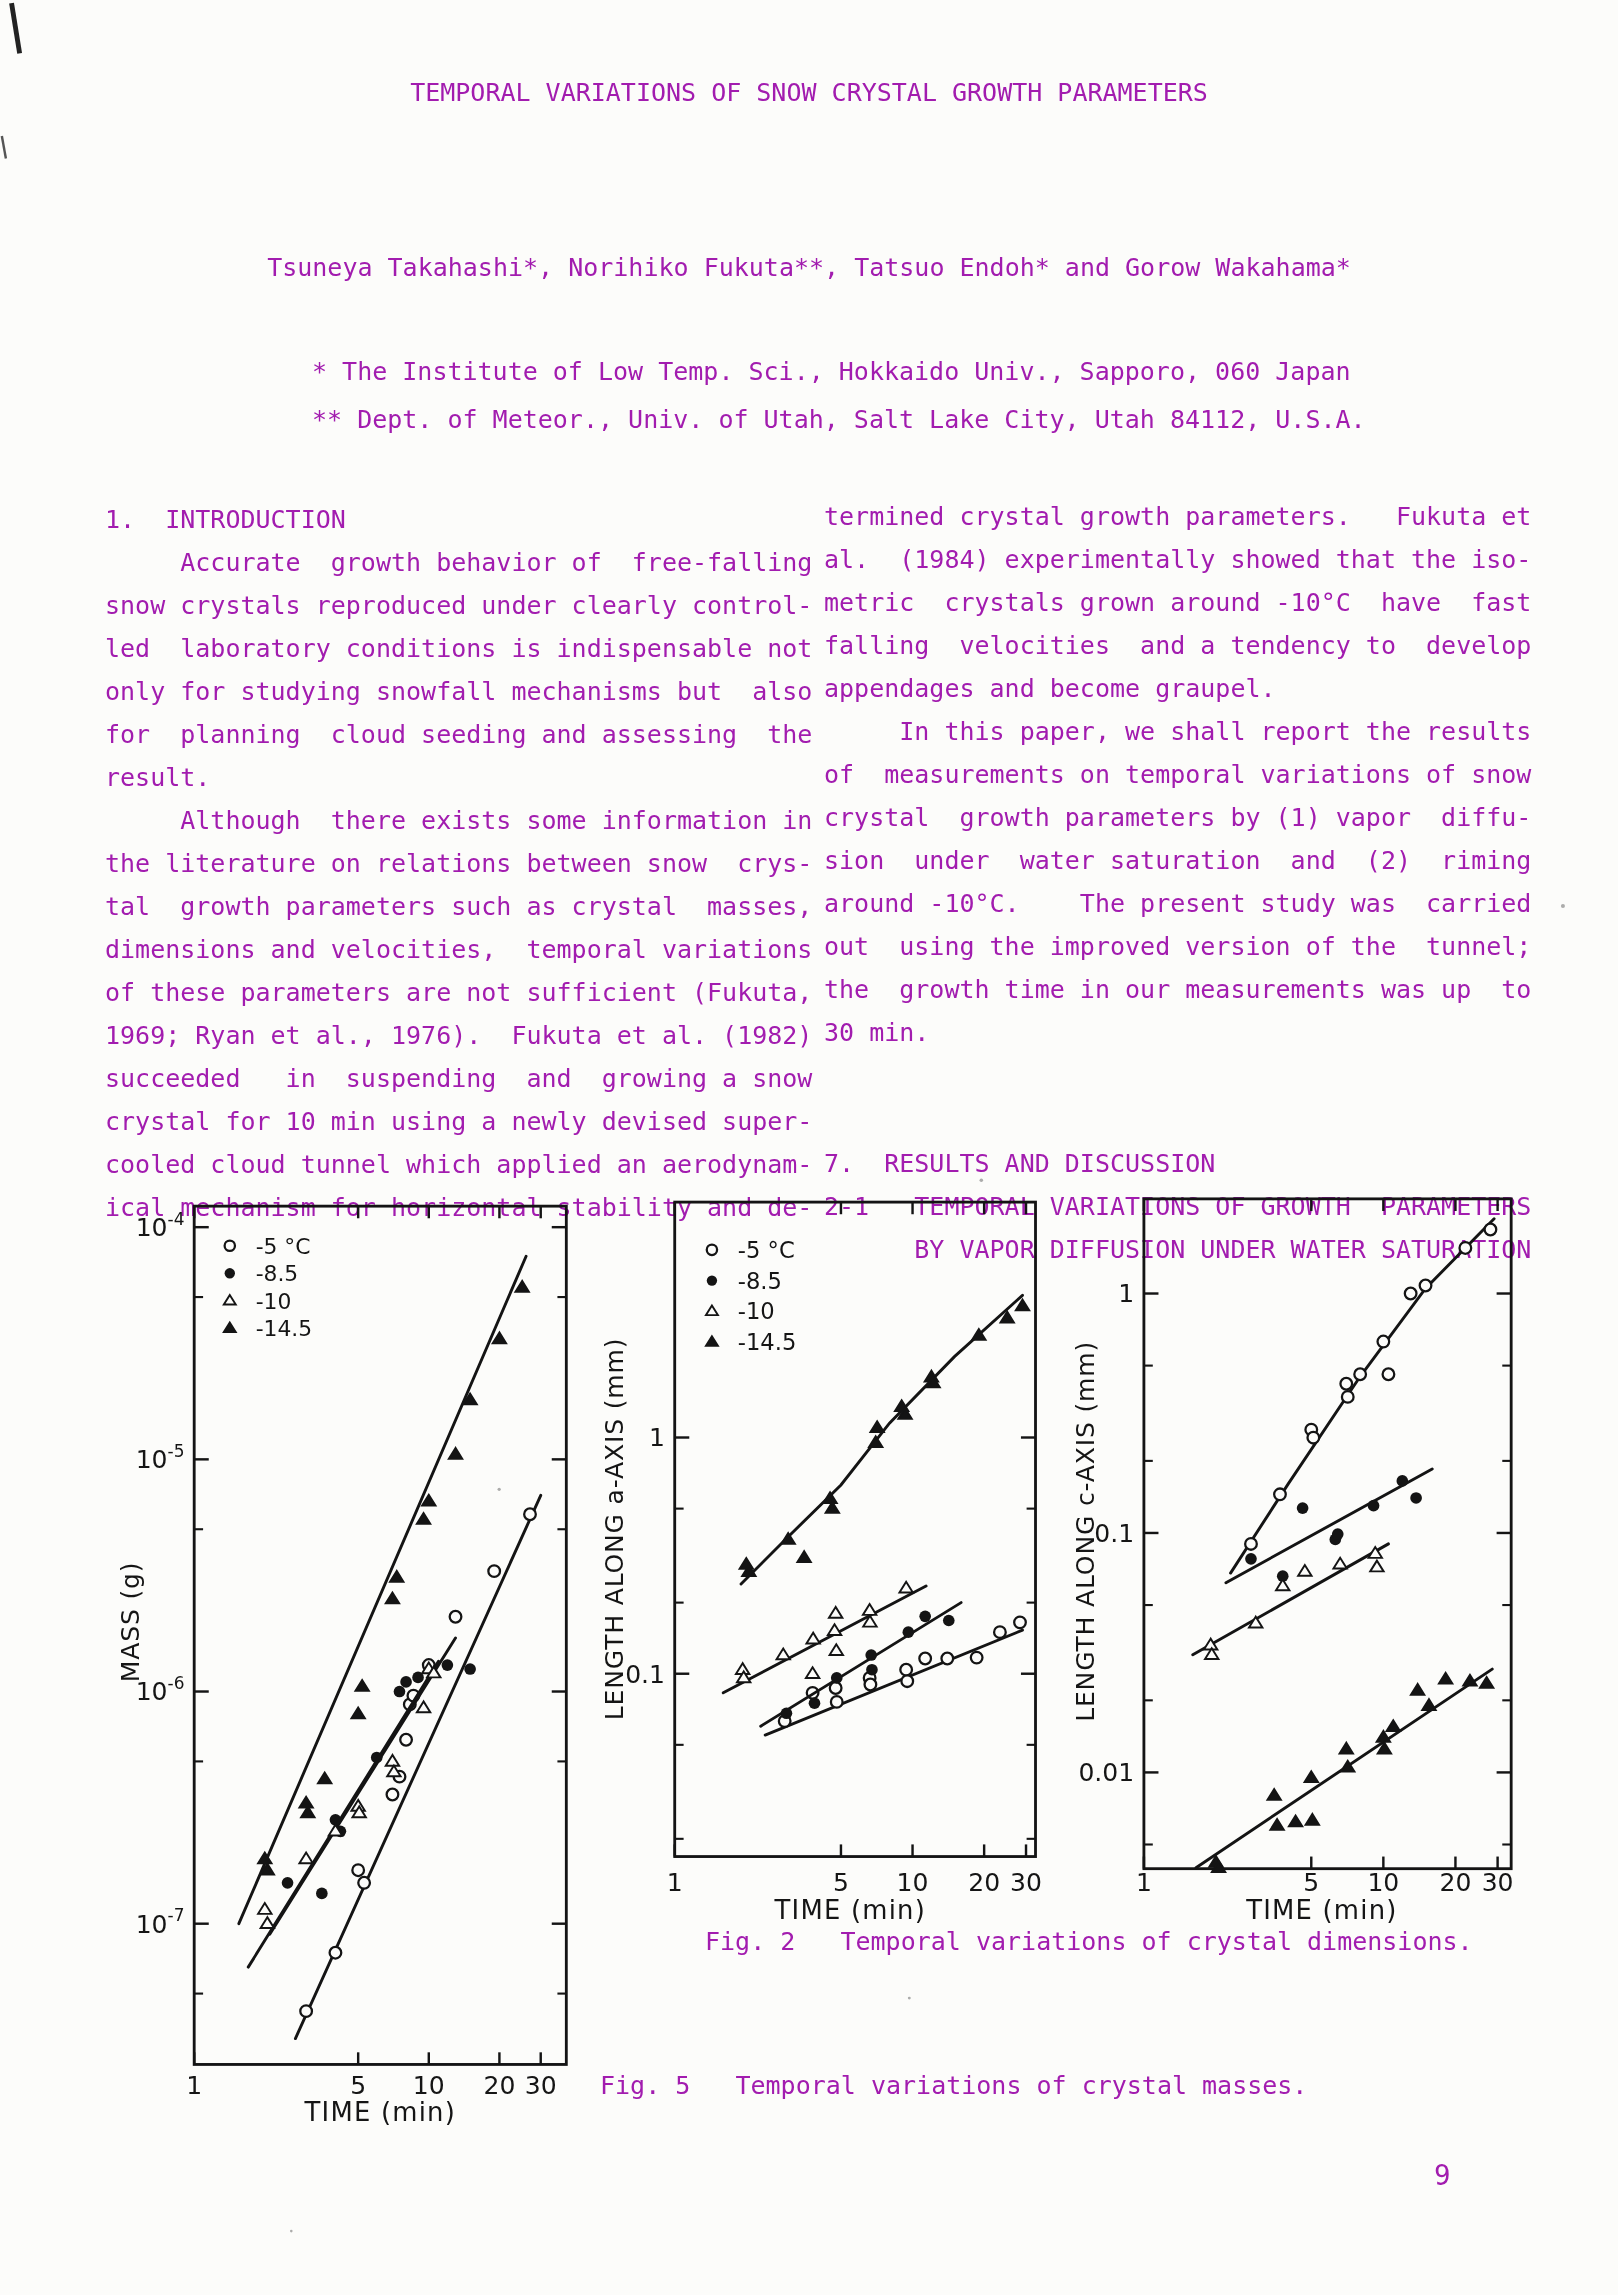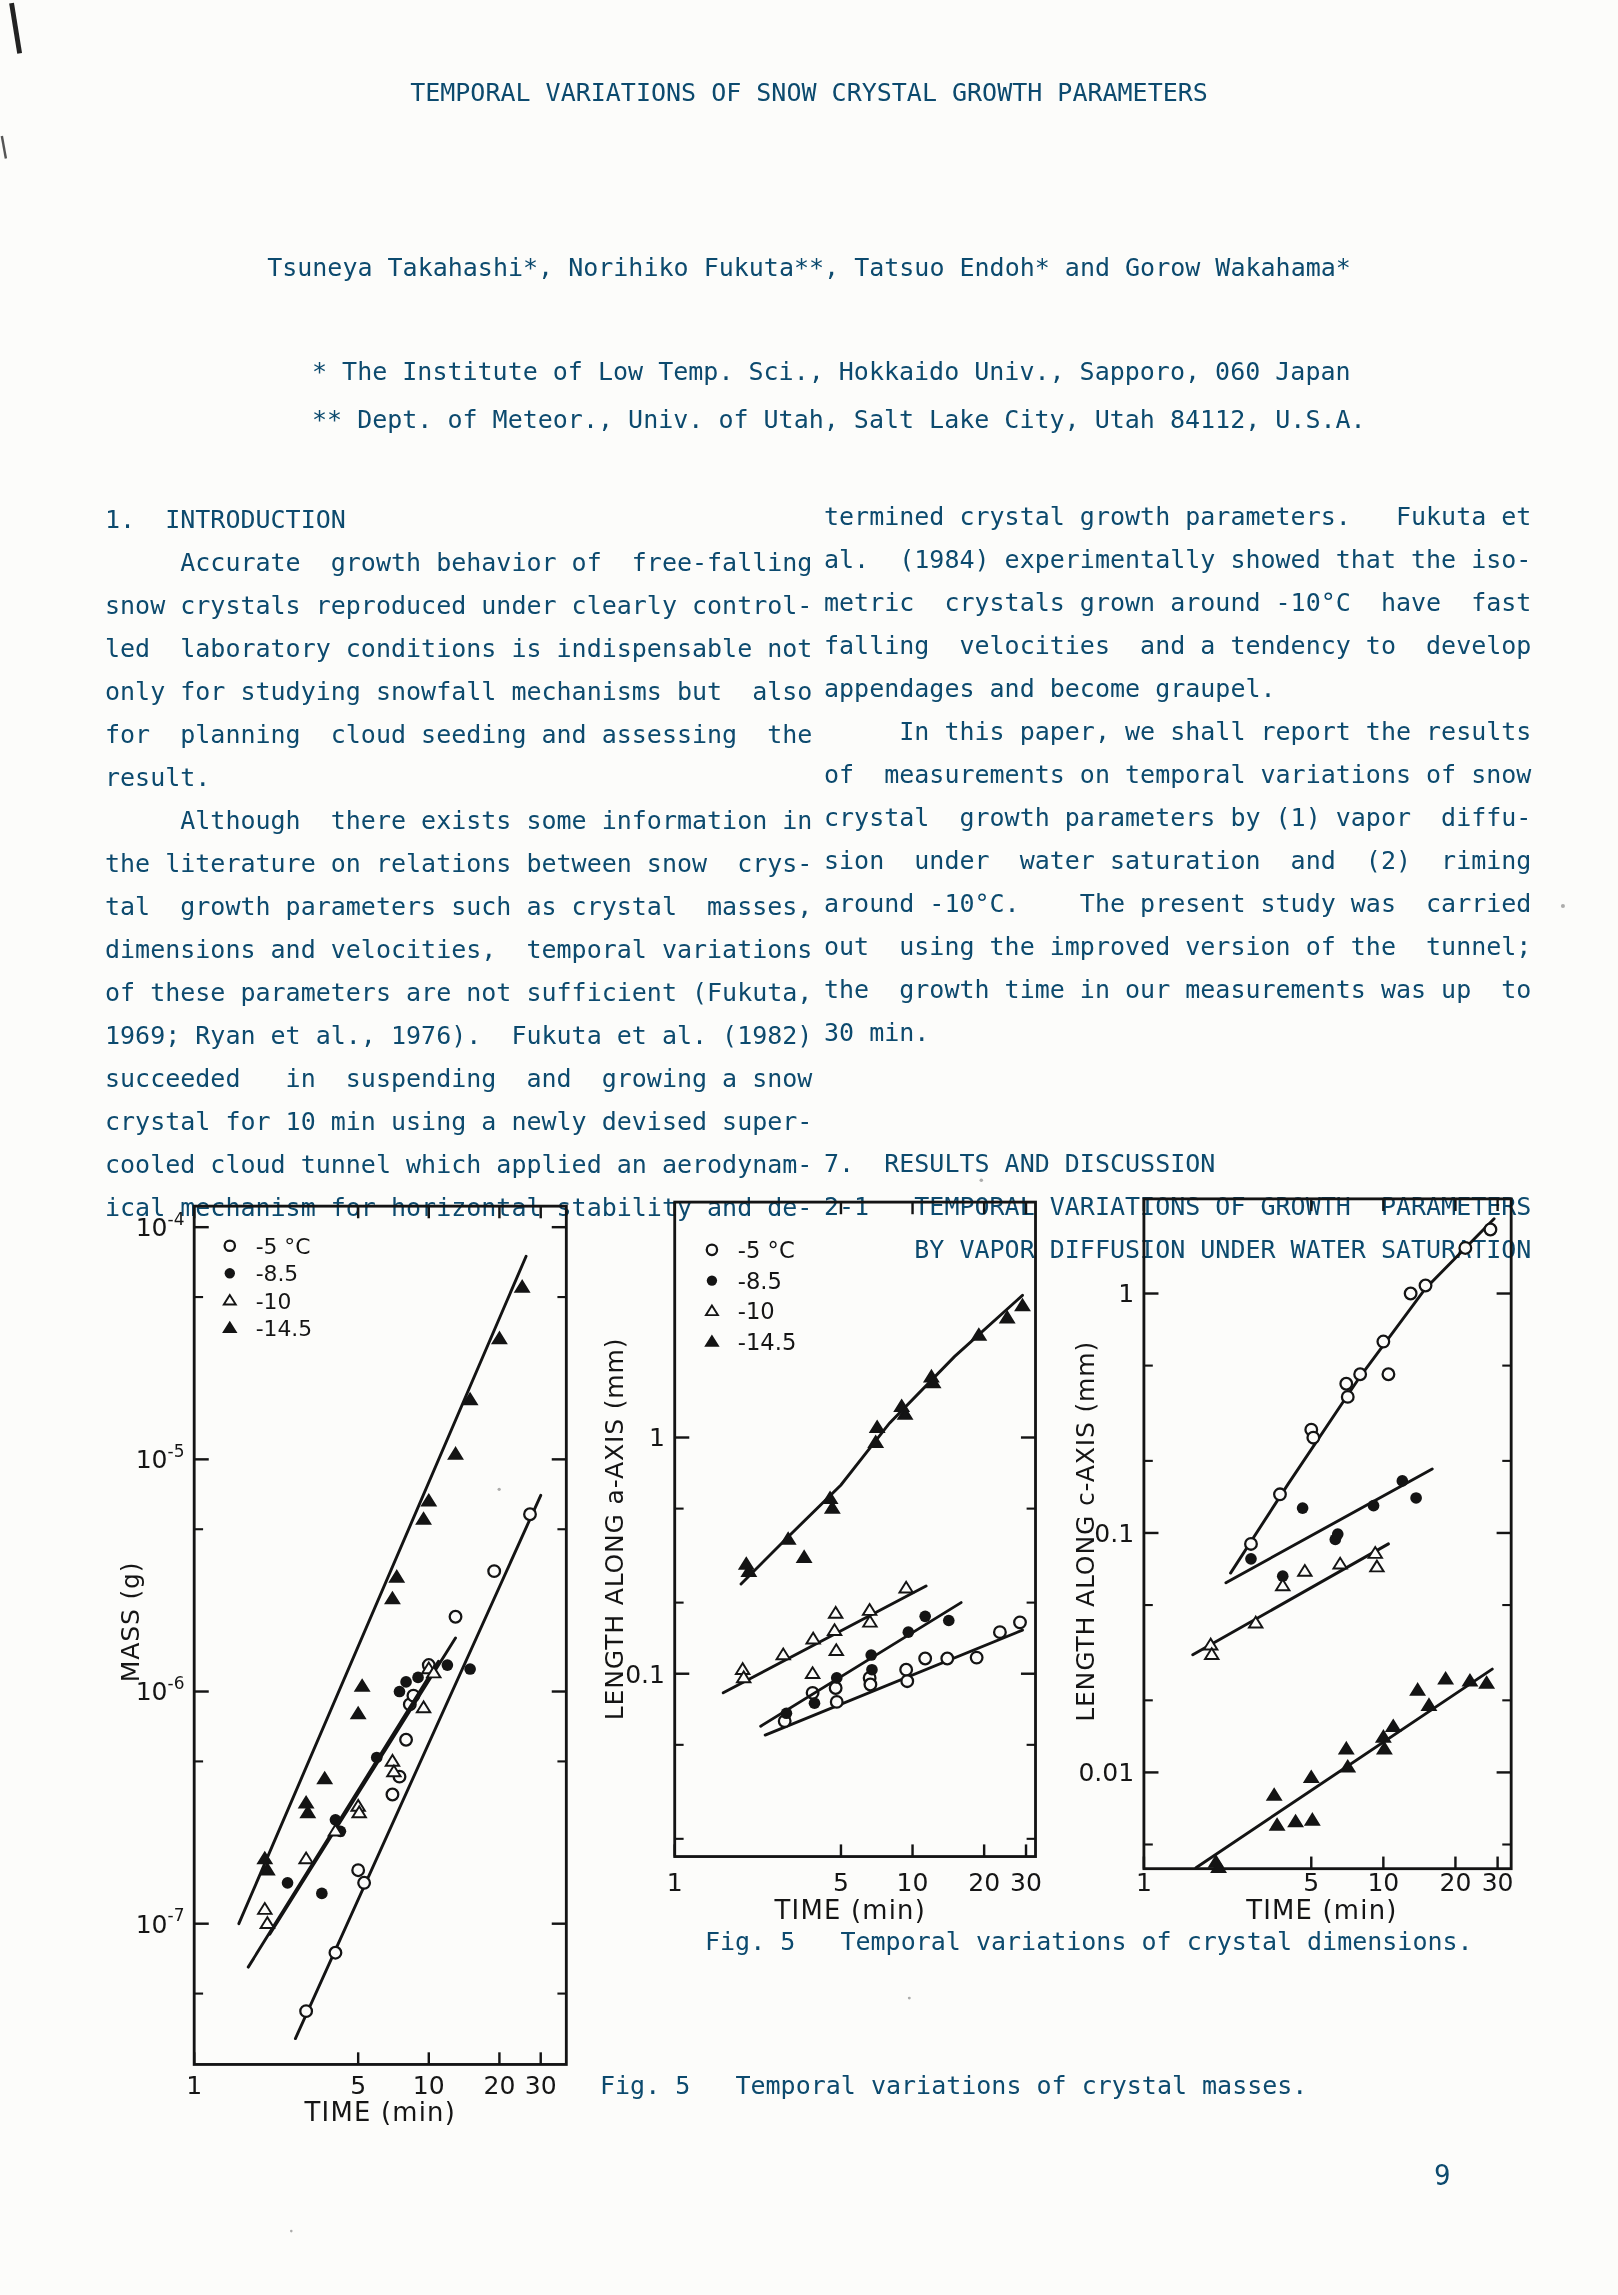--- a/index.html
+++ b/index.html
@@ -1,18 +1,18 @@
 <!DOCTYPE html>
 <html style="font-size:13px"><head>
 <meta charset="utf-8">
 <style>
   html,body{margin:0;padding:0;background:#e8e8e4;}
   .page{
     position:relative; width:1618px; height:2295px; margin:0 auto;
-    background:#fcfcfa; color:#0c4a6e; overflow:hidden;
+    background:#fcfcfa; color:#a21caf; overflow:hidden;
     font-family:"DejaVu Sans Mono", monospace;
   }
   .abs{position:absolute;}
   .mono{font-family:"DejaVu Sans Mono", monospace; font-size:25px; line-height:43px; white-space:pre;}
   .center{width:1618px; text-align:center;}
   .col .line{white-space:pre; height:43px;}
   #charts-layer{position:absolute; left:0; top:0; pointer-events:none;}
   #charts-layer text{font-family:"DejaVu Sans", sans-serif; fill:#151515;}
   .caption{font-family:"DejaVu Sans Mono", monospace; font-size:25px; white-space:pre;}
   .pagenum{font-family:"DejaVu Sans Mono", monospace; font-size:27.5px;}
@@ -360,18 +360,18 @@
           <polygon points="1837.6836741910602,2073.116853944037 1829.4036741910602,2086.4254512291045 1845.9636741910601,2086.4254512291045" fill="#141414" stroke="#141414" stroke-width="2.4"></polygon>
         </g>
       </g>
       <circle cx="617" cy="1841" r="2" fill="#6a6a6a" opacity="0.55"></circle>
       <circle cx="1213" cy="1459" r="2.2" fill="#6a6a6a" opacity="0.55"></circle>
       <circle cx="1124" cy="2470" r="1.8" fill="#6a6a6a" opacity="0.55"></circle>
       <circle cx="1932" cy="1120" r="2.5" fill="#6a6a6a" opacity="0.55"></circle>
       <circle cx="360" cy="2758" r="1.6" fill="#6a6a6a" opacity="0.55"></circle>
     </svg>
 
-  <div class="abs caption" style="left:705px;top:1927px">Fig. 5   Temporal variations of crystal dimensions.</div>
+  <div class="abs caption" style="left:705px;top:1927px">Fig. 2   Temporal variations of crystal dimensions.</div>
   <div class="abs caption" style="left:600px;top:2071px">Fig. 5   Temporal variations of crystal masses.</div>
 
   <div class="abs pagenum" style="left:1434px;top:2159px">9</div>
 </div>
 
 
 </body></html>

